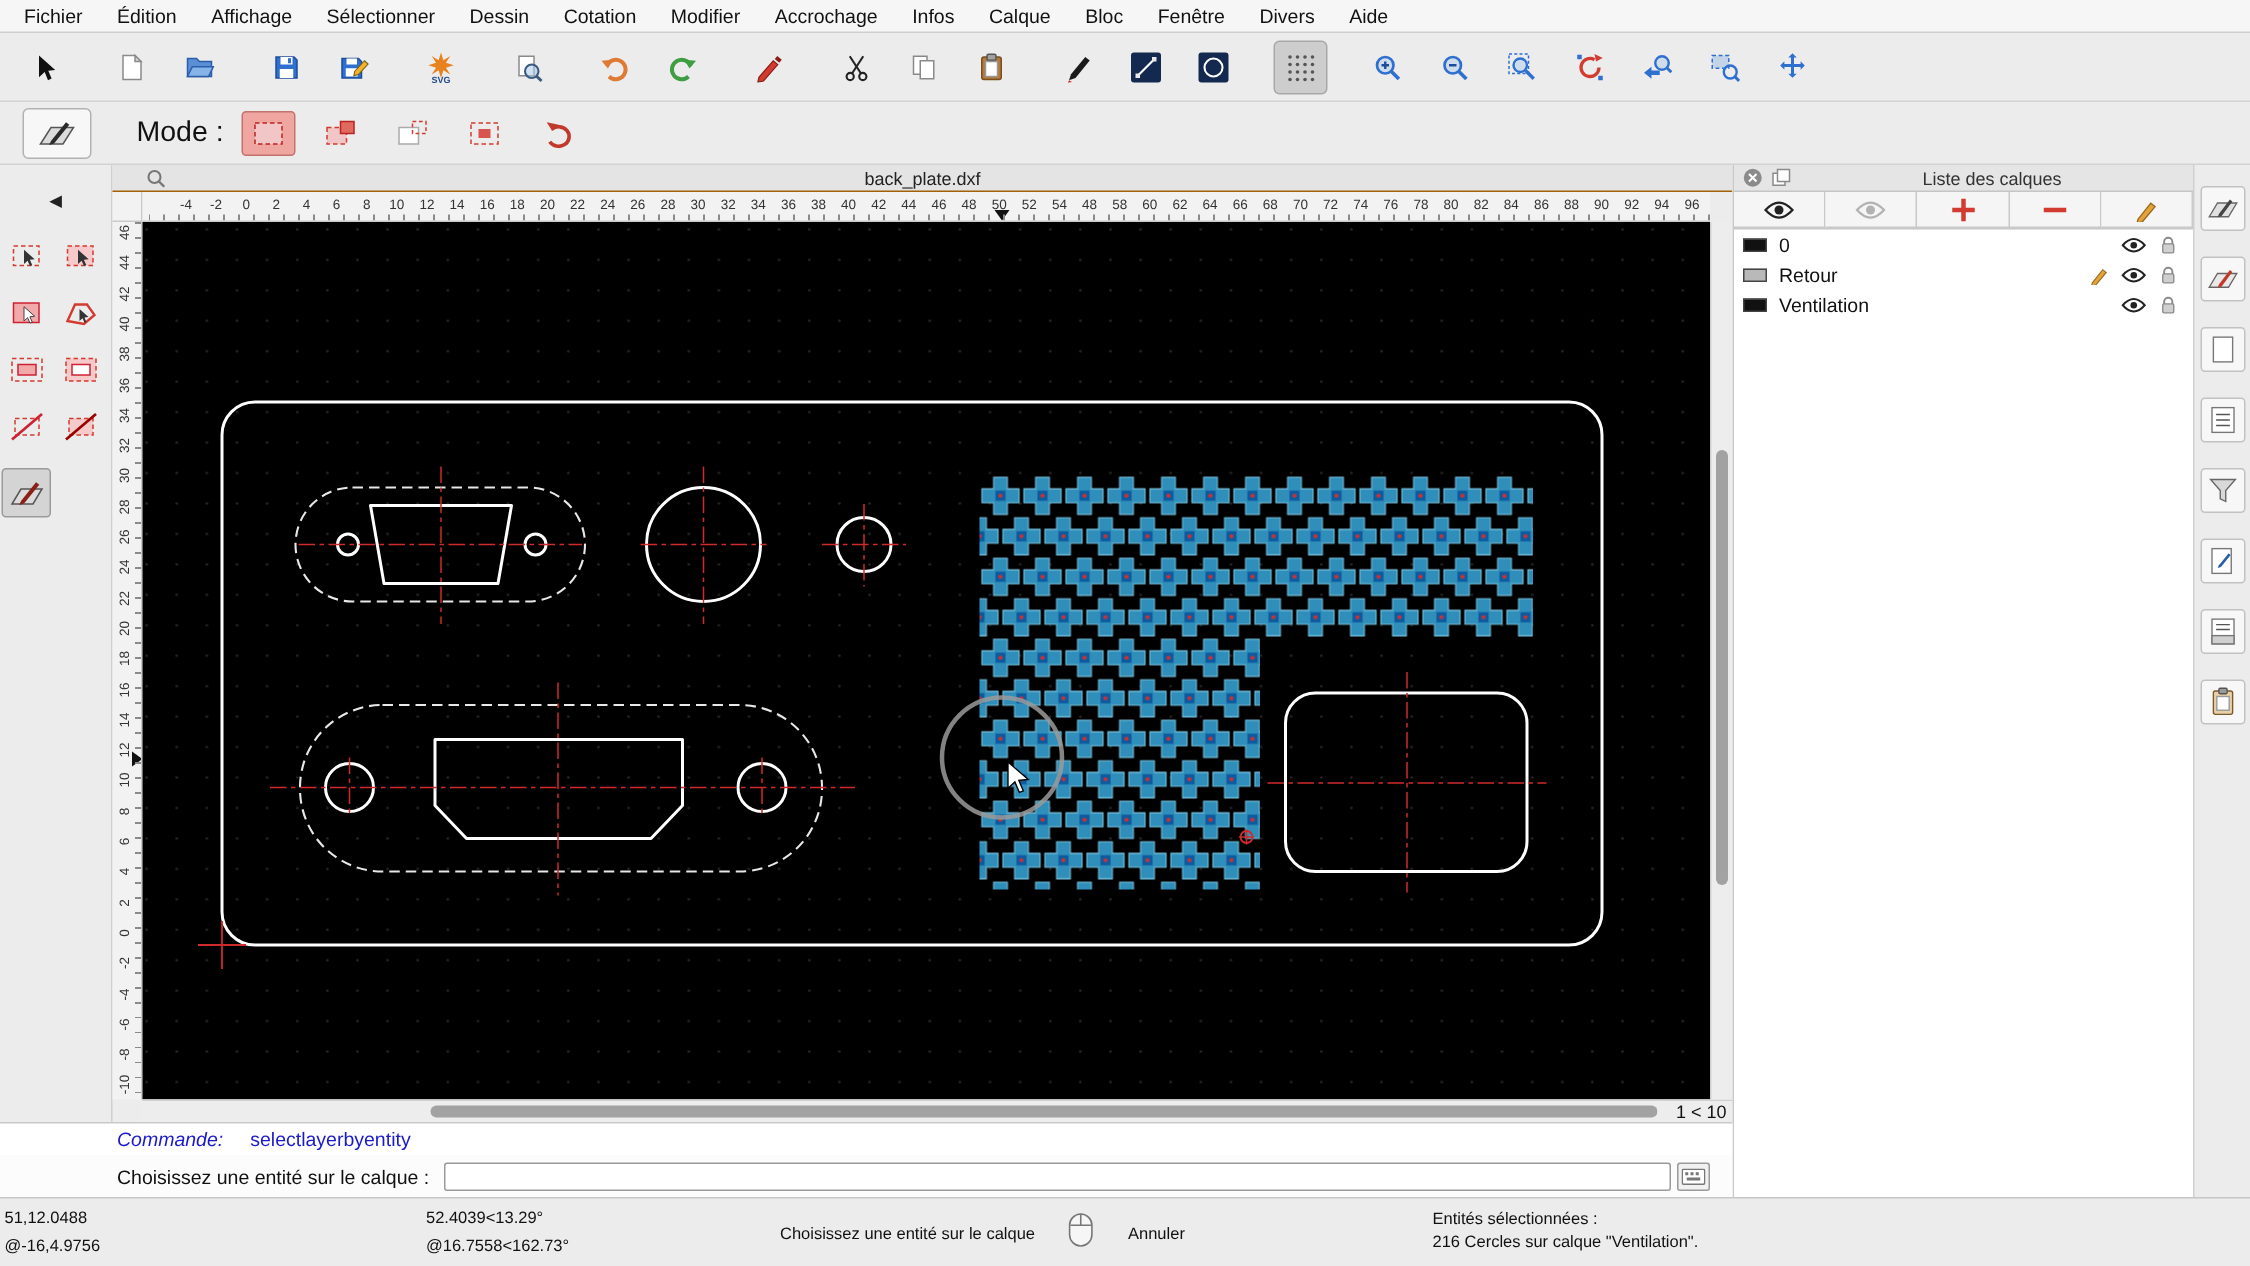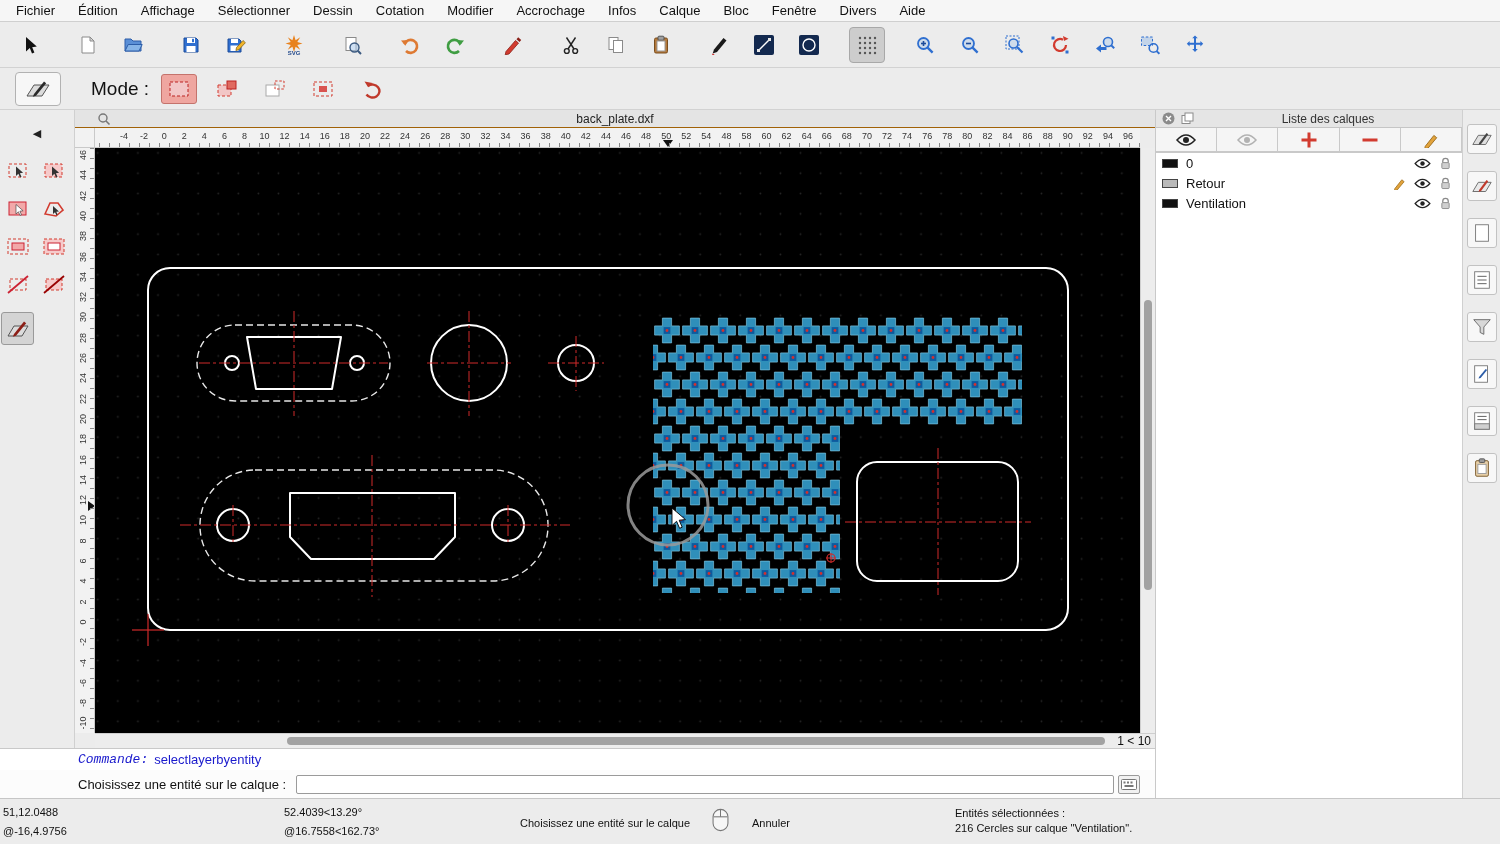--- a/index.html
+++ b/index.html
@@ -101,21 +101,21 @@
   .rdock { position:absolute; left:1462px; top:110px; width:38px; height:688px; background:#ececec;
            border-left:1px solid #d0d0d0; display:flex; flex-direction:column; align-items:center;
            padding-top:14px; gap:17px; }
   .rd { width:30px; height:30px; border:1px solid #c2c2c2; border-radius:3px; background:#f7f7f7;
         display:flex; align-items:center; justify-content:center; }
 
   
   .cmd1 { position:absolute; left:0; top:748px; width:1155px; height:22px; background:#fff;
           border-top:1px solid #c9c9c9; display:flex; align-items:center; padding-left:78px;
           font-size:13px; color:#1a1acc; }
-  .cmd1 .prompt { font-style:italic; margin-right:6px;font-family:Liberation Mono, monospace; }
+  .cmd1 .prompt { font-style:italic; margin-right:18px; }
   .cmd2 { position:absolute; left:0; top:770px; width:1155px; height:28px; background:#fcfcfc;
           display:flex; align-items:center; padding-left:78px; font-size:13px; color:#111; }
   .cmd2 input { margin-left:10px; width:818px; height:19px; border:1px solid #9a9a9a; border-radius:2px;
           background:#fff; font-size:12px; padding:0 4px; font-family:"Liberation Sans",sans-serif; }
   .kbd-btn { margin-left:4px; width:22px; height:19px; border:1px solid #9a9a9a; border-radius:2px;
           background:#f1f1f1; display:flex; align-items:center; justify-content:center; }
 
   
   .status { position:absolute; left:0; top:798px; width:1500px; height:46px; background:#ececec;
             border-top:1px solid #c6c6c6; font-size:11px; color:#111; }

